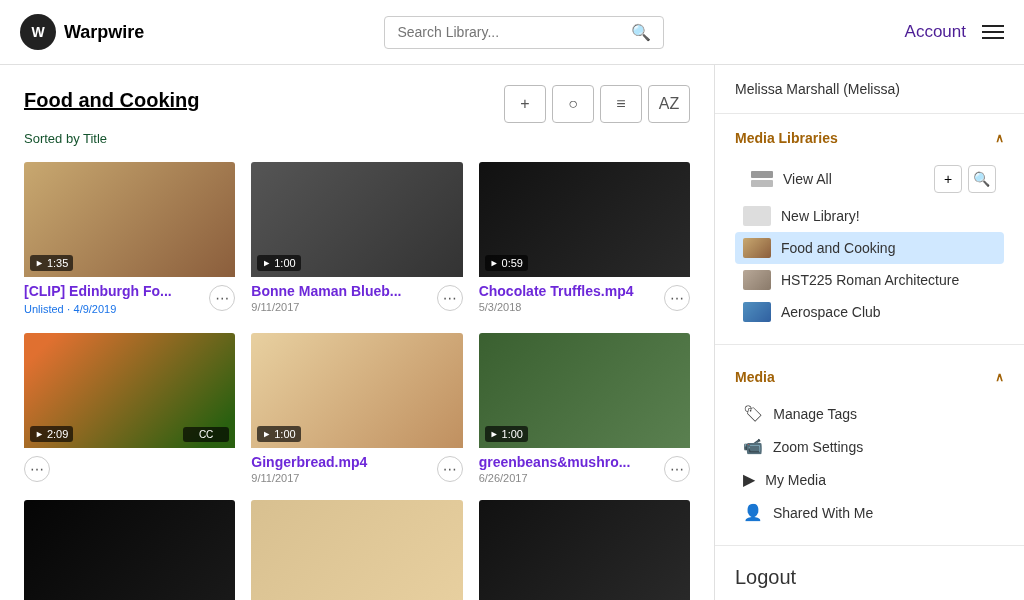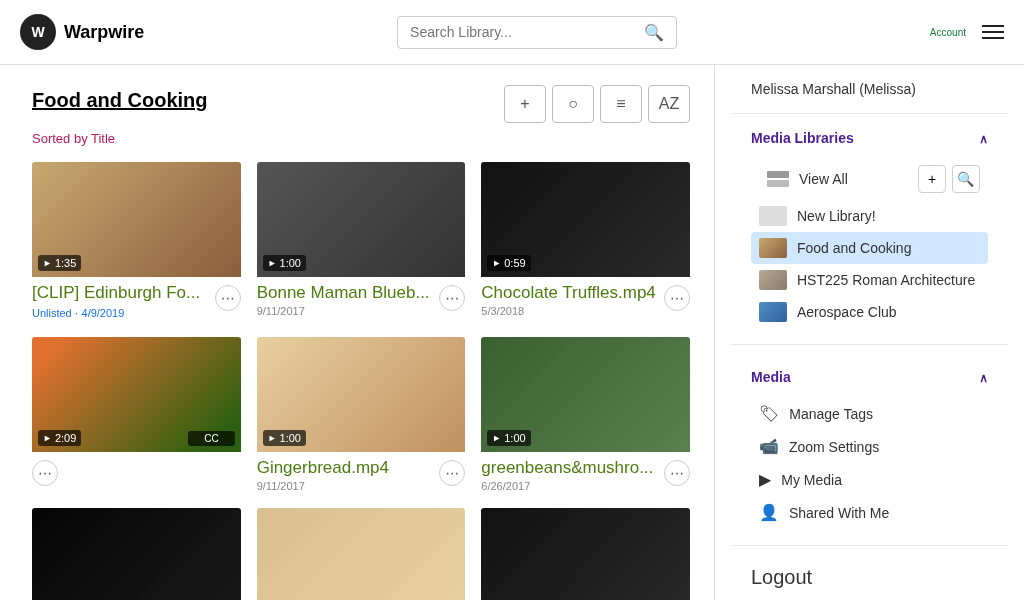--- a/index.html
+++ b/index.html
@@ -15,31 +15,31 @@
       width: 36px; height: 36px; border-radius: 50%; background: #222;
       display: flex; align-items: center; justify-content: center; color: white; font-size: 14px; font-weight: bold;
     }
     .search-bar {
       display: flex; align-items: center; border: 1px solid #ccc; border-radius: 4px;
       padding: 6px 12px; width: 280px; gap: 20px;
     }
     .search-bar input { border: none; outline: none; font-size: 14px; color: #888; width: 100%; }
     .search-icon { color: #888; font-size: 16px; }
     .header-right { display: flex; align-items: center; gap: 16px; }
-    .account-link { font-size: 10px; color: #15803d; cursor: pointer; }
+    .account-link { font-size: 17px; color: #4c1d95; cursor: pointer; }
     .hamburger { display: flex; flex-direction: column; gap: 4px; cursor: pointer; }
     .hamburger span { width: 22px; height: 2px; background: #222; display: block; }
 
     
-    .main-layout { display: flex; height: calc(600px - 65px); margin-left: 8px; }
+    .main-layout { display: flex; height: calc(600px - 65px); }
 
     
     .content { flex: 1; padding: 20px 24px; overflow-y: auto; }
     .page-title { font-size: 20px; font-weight: 700; text-decoration: underline; margin-bottom: 8px; }
-    .sorted-by { font-size: 13px; color: #be185d; margin-bottom: 16px; }
+    .sorted-by { font-size: 13px; color: #14532d; margin-bottom: 16px; }
 
     
     .toolbar { display: flex; gap: 6px; margin-bottom: 0; }
     .title-row { display: flex; align-items: center; justify-content: space-between; margin-bottom: 8px; }
     .toolbar-btn {
       width: 42px; height: 38px; border: 1px solid #bbb; border-radius: 4px;
       background: #fff; display: flex; align-items: center; justify-content: center;
       cursor: pointer; font-size: 16px; color: #555;
     }
 
@@ -58,39 +58,39 @@
       padding: 2px 5px; border-radius: 3px; display: flex; align-items: center; gap: 3px;
     }
     .cc-badge {
       position: absolute; bottom: 6px; right: 6px;
       background: rgba(0,0,0,0.65); color: #fff; font-size: 10px;
       padding: 2px 16px; border-radius: 3px;
     }
     .play-icon { font-size: 9px; }
     .video-info { padding: 6px 0 0 0; display: flex; align-items: flex-start; justify-content: space-between; }
     .video-meta { flex: 1; }
-    .video-title { font-size: 17px; font-weight: 400; color: #4d7c0f; white-space: nowrap; overflow: hidden; text-overflow: ellipsis; }
+    .video-title { font-size: 14px; font-weight: 700; color: #6d28d9; white-space: nowrap; overflow: hidden; text-overflow: ellipsis; }
     .video-date { font-size: 11px; color: #888; margin-top: 2px; }
     .video-unlisted { font-size: 11px; color: #1a73e8; }
     .more-btn {
       width: 26px; height: 26px; border: 1px solid #ccc; border-radius: 50%;
       background: #fff; cursor: pointer; display: flex; align-items: center; justify-content: center;
       font-size: 14px; color: #555; flex-shrink: 0; margin-top: 2px;
     }
 
     
     .sidebar {
       width: 310px; border-left: 1px solid #e0e0e0;
-      padding: 16px 16px; overflow-y: auto; background: #fff;
+      padding: 16px 0; overflow-y: auto; background: #fff;
     }
     .sidebar-user { font-size: 14px; color: #333; padding: 0 20px 16px; border-bottom: 1px solid #e8e8e8; }
     .sidebar-section { padding: 16px 20px 8px; }
     .sidebar-section-header {
-      display: flex; align-items: flex-end; justify-content: space-between;
-      font-size: 14px; font-weight: 600; color: #4c1d95; margin-bottom: 12px; cursor: pointer;
+      display: flex; align-items: center; justify-content: space-between;
+      font-size: 14px; font-weight: 600; color: #a16207; margin-bottom: 12px; cursor: pointer;
     }
     .sidebar-section-header .chevron { font-size: 12px; }
     .sidebar-item {
       display: flex; align-items: center; gap: 10px;
       padding: 6px 8px; border-radius: 4px; cursor: pointer; font-size: 14px; color: #333;
     }
     .sidebar-item.active { background: #d0e8ff; }
     .sidebar-item-icon { width: 22px; height: 22px; display: flex; align-items: center; justify-content: center; font-size: 16px; flex-shrink: 0; }
     .sidebar-item-thumb { width: 28px; height: 20px; background: #888; border-radius: 2px; flex-shrink: 0; overflow: hidden; }
     .sidebar-item-thumb.food { background: linear-gradient(135deg, #c8a870, #8B5E3C); }

